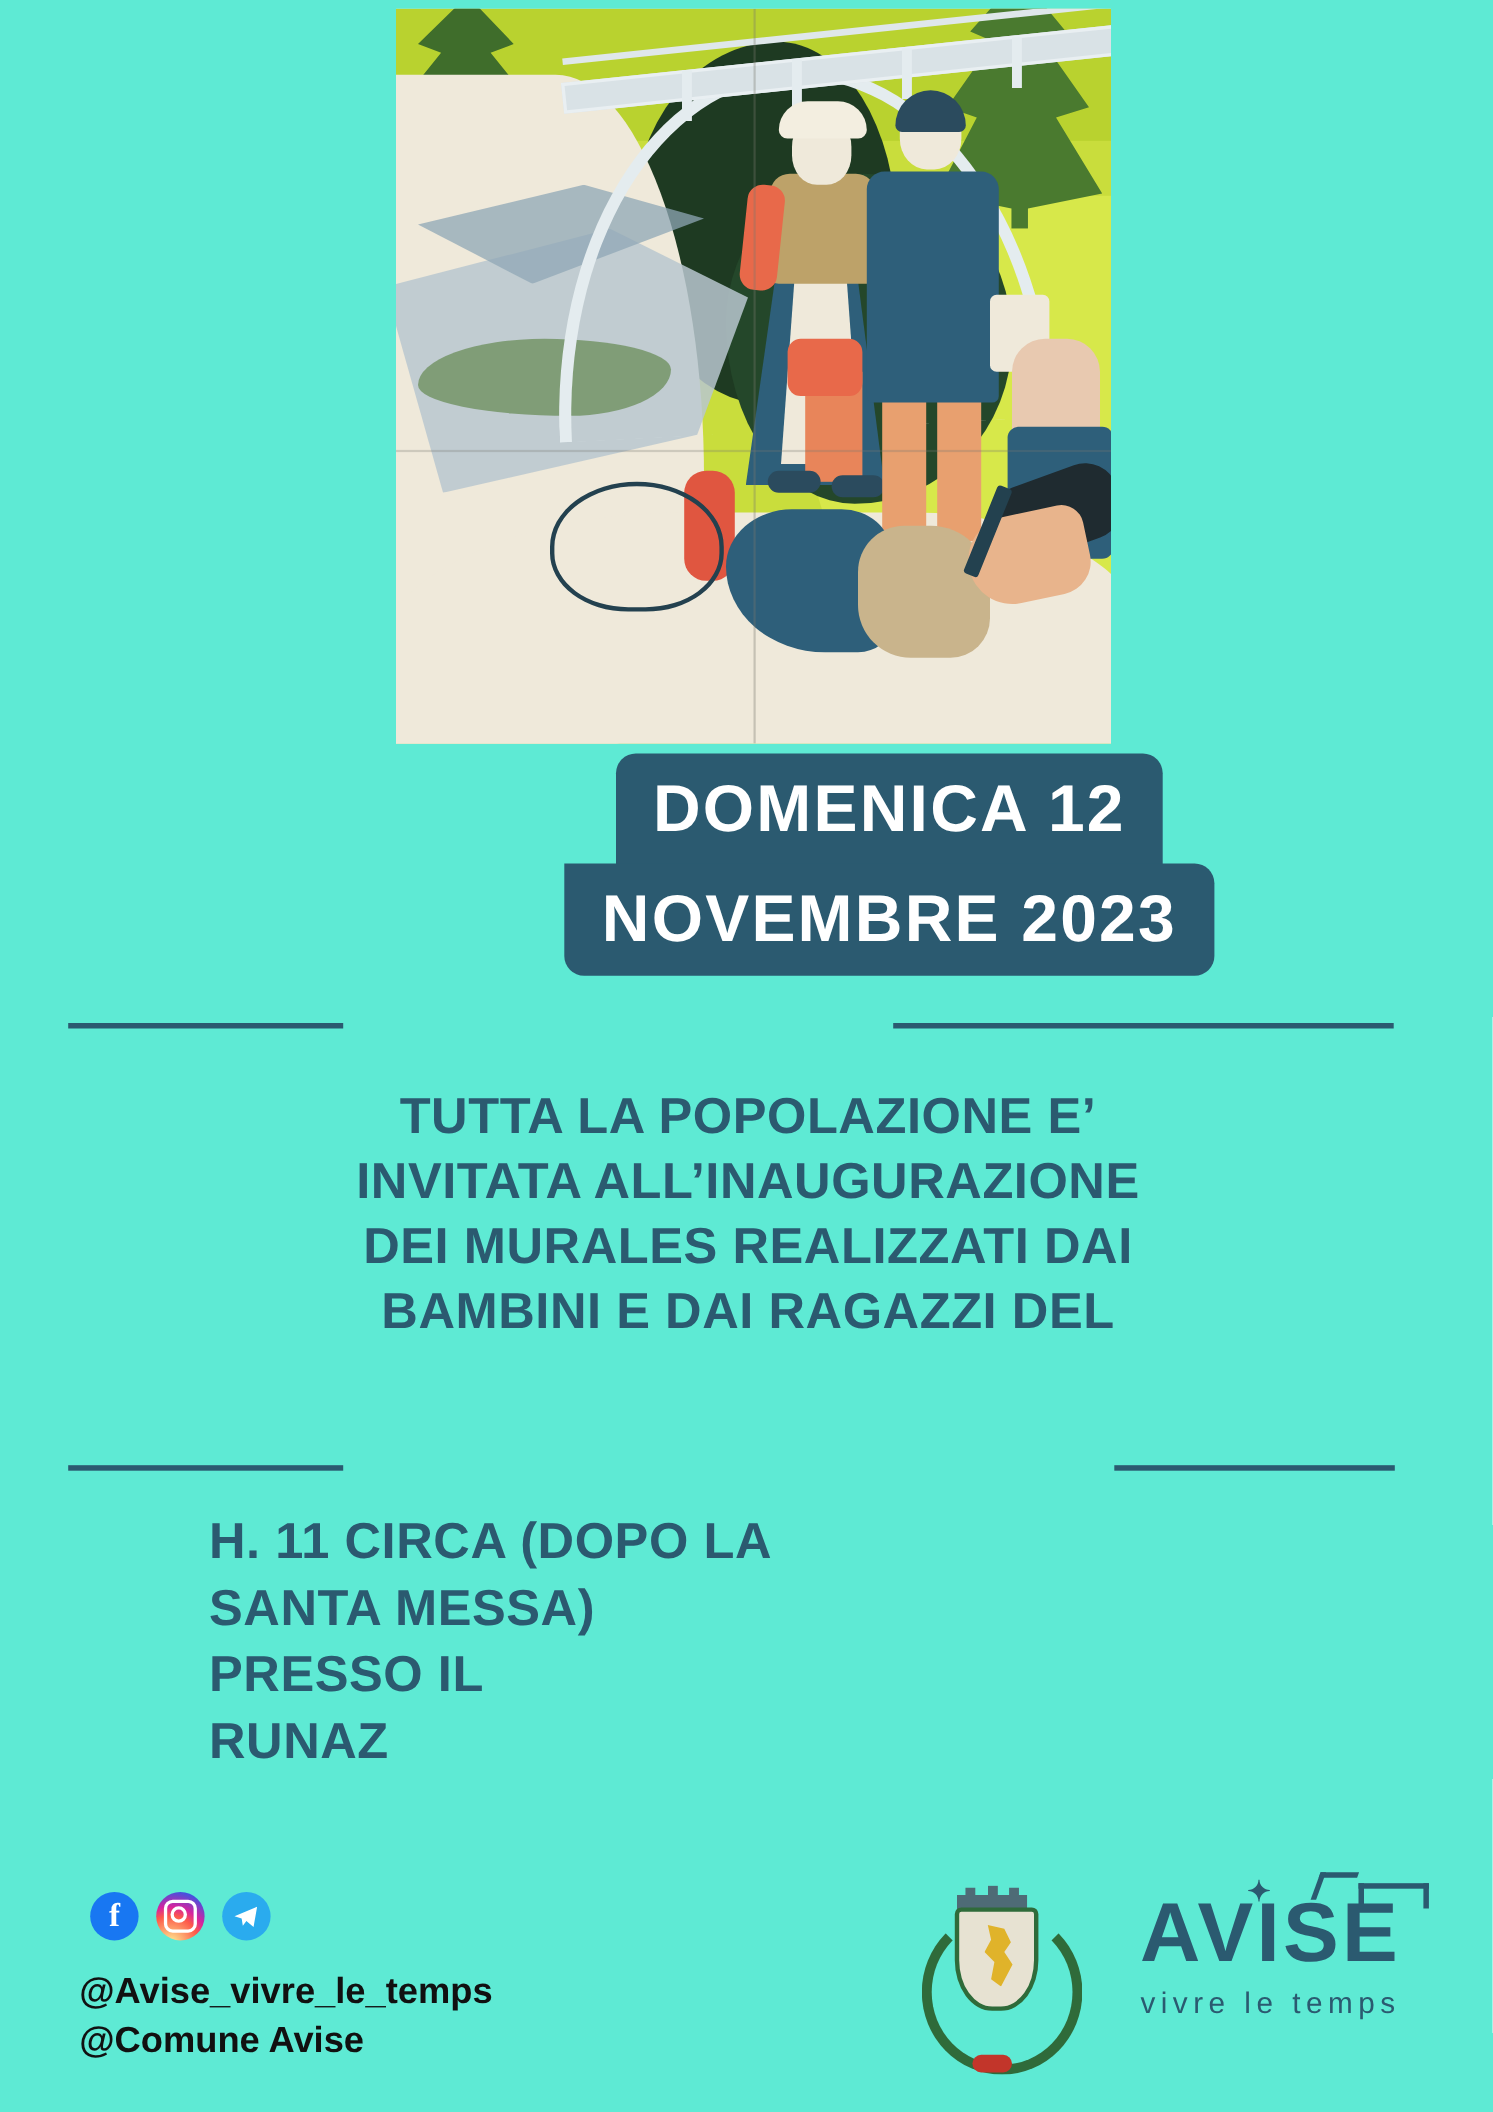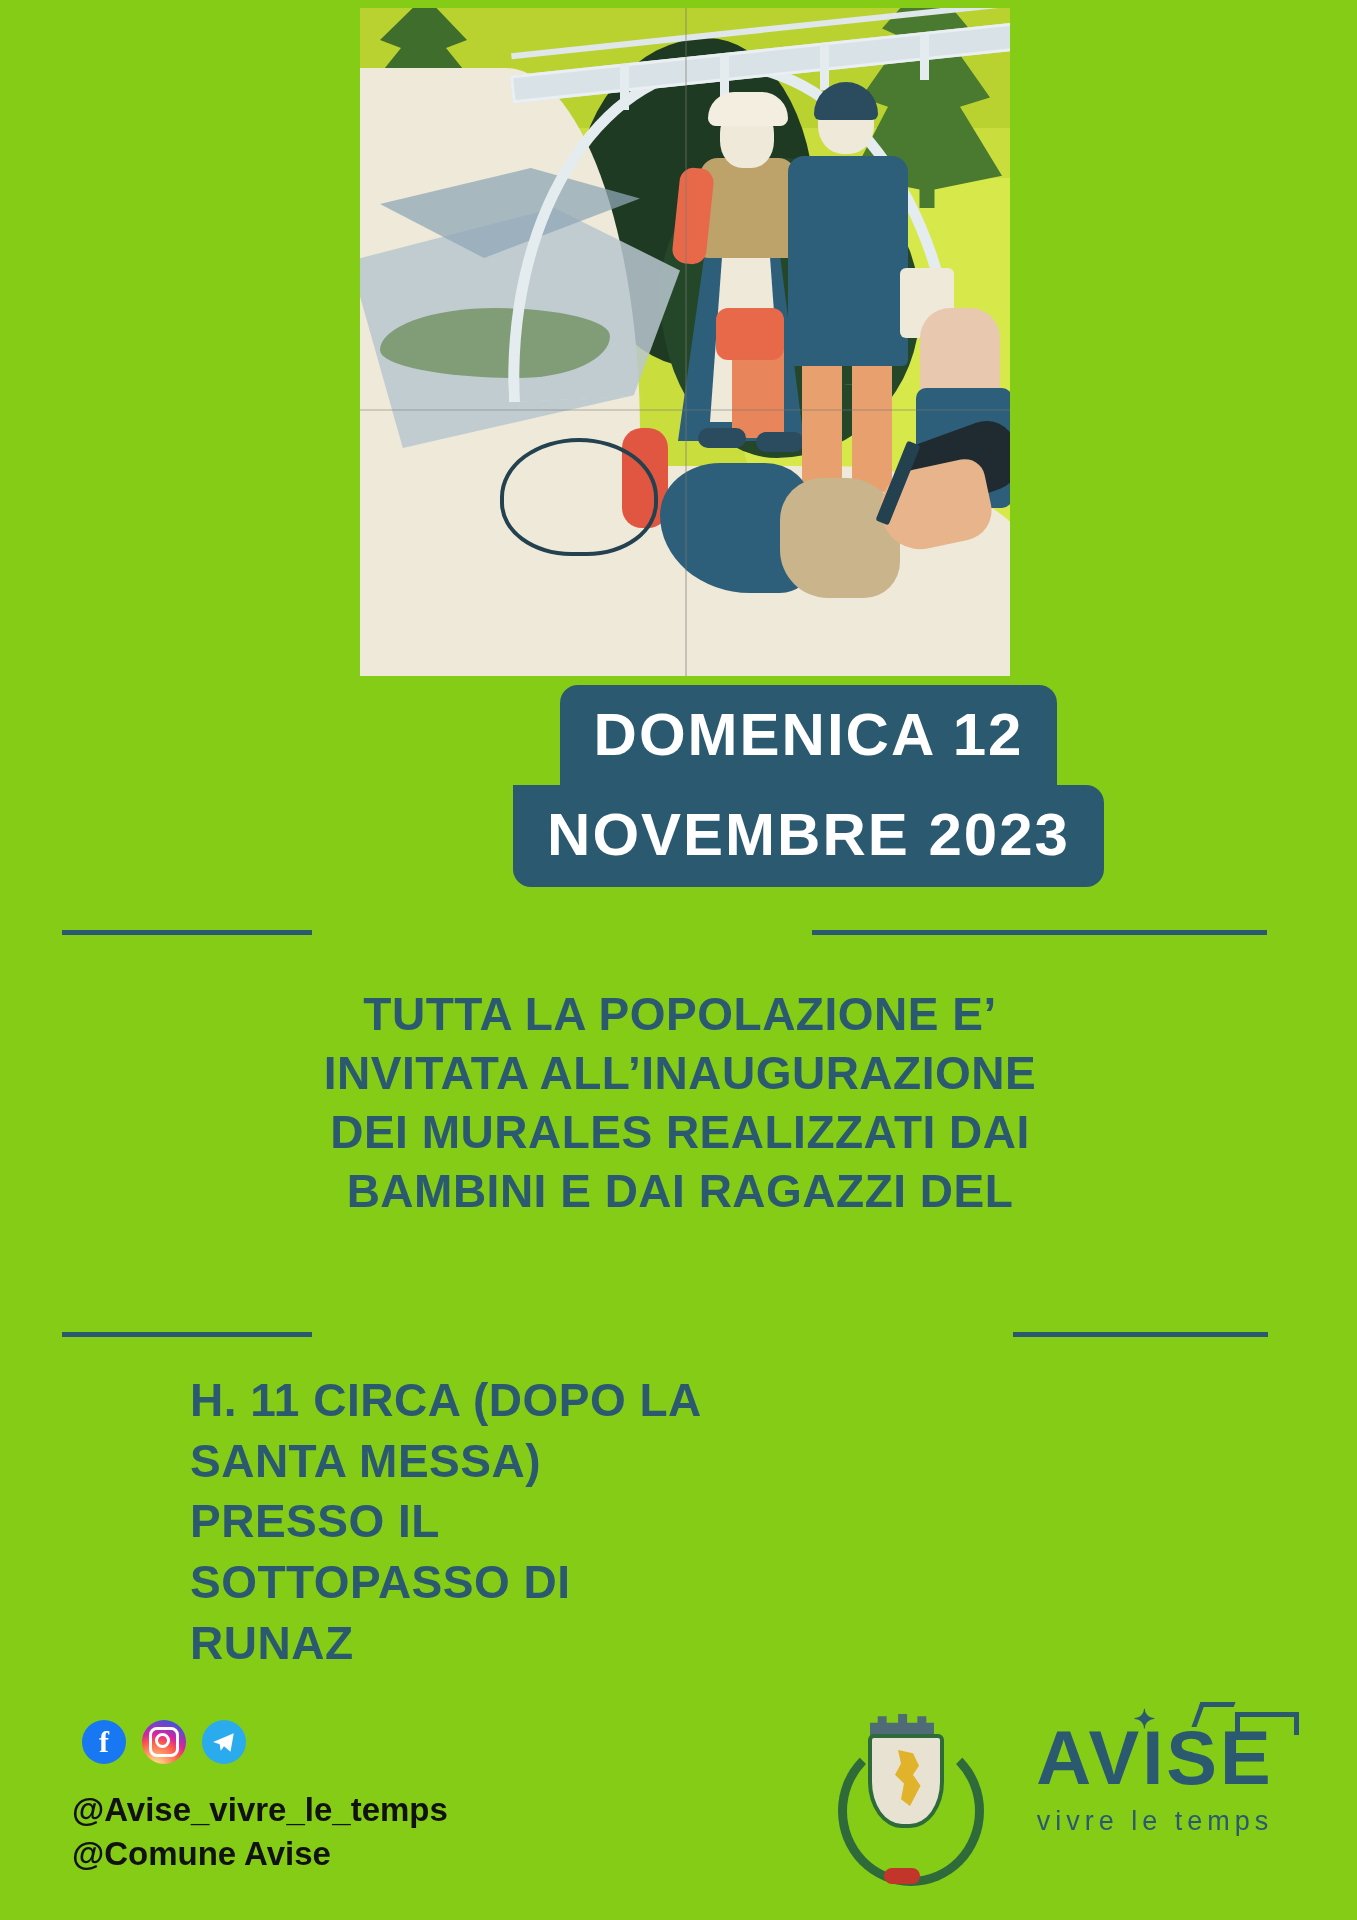--- a/index.html
+++ b/index.html
@@ -11,21 +11,21 @@
     width: 1357px;
     height: 1920px;
     position: relative;
     font-family: "Liberation Sans", sans-serif;
     overflow: hidden;
   }
 
   .poster {
     position: absolute;
     inset: 0;
-    background: #84cc16;
+    background: #5eead4;
   }
 
   
   .artwork-wrap {
     position: absolute;
     left: 360px;
     top: 8px;
     width: 650px;
     height: 668px;
   }
@@ -518,21 +518,20 @@
     <div>TUTTA LA POPOLAZIONE E’</div>
     <div>INVITATA ALL’INAUGURAZIONE</div>
     <div>DEI MURALES  REALIZZATI DAI</div>
     <div>BAMBINI E DAI RAGAZZI DEL</div>
   </div>
 
   <div class="place-text">
     <div>H. 11 CIRCA (DOPO LA</div>
     <div>SANTA MESSA)</div>
     <div>PRESSO IL</div>
-    <div>SOTTOPASSO DI</div>
     <div>RUNAZ</div>
   </div>
 
   <div class="socials">
     <div class="soc soc-fb">
       <span>f</span>
     </div>
     <div class="soc soc-ig">
       <div class="ig-box">
           <div class="ig-dot"></div>

